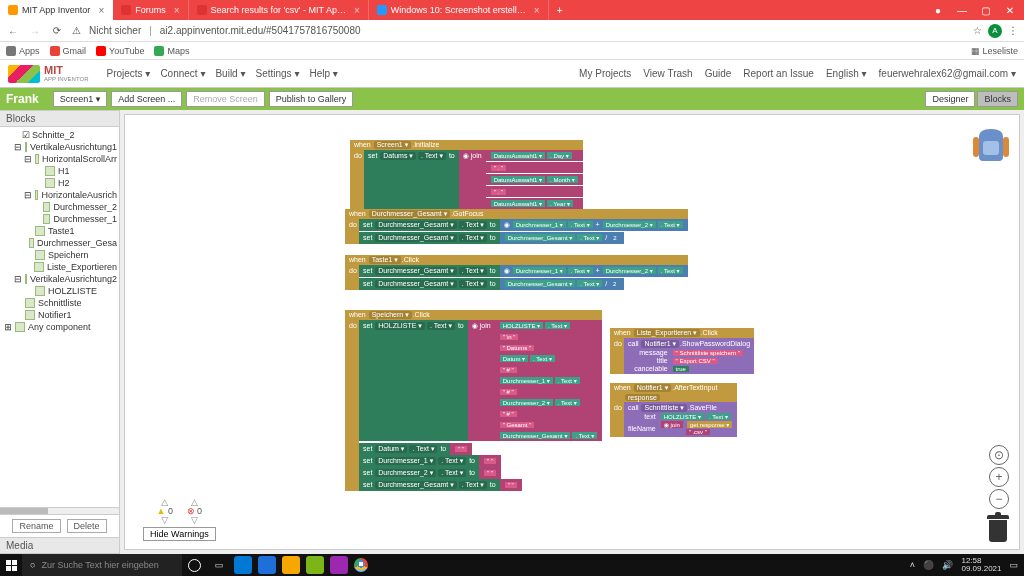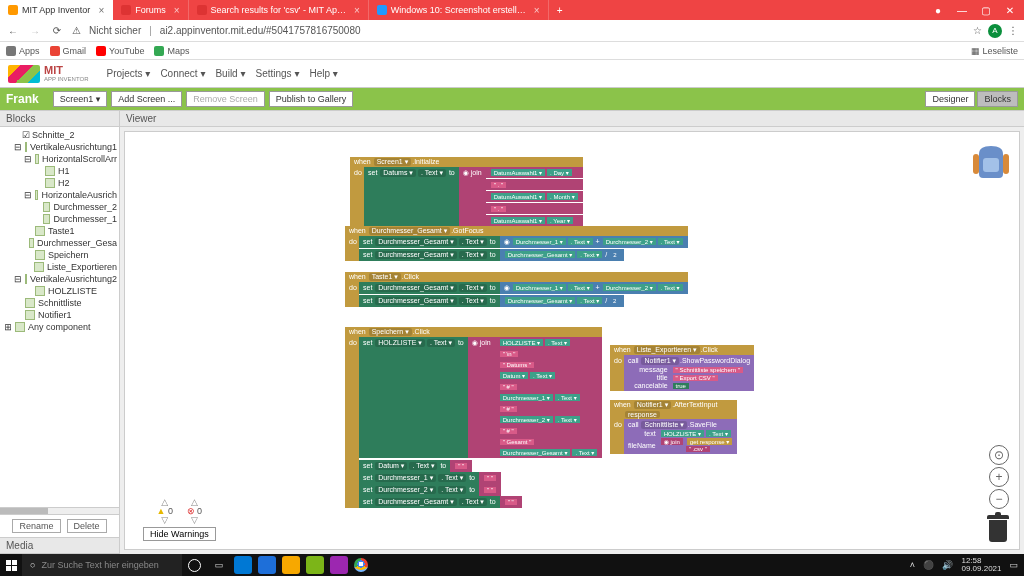--- a/index.html
+++ b/index.html
@@ -174,20 +174,28 @@
     <span class="brand-txt">MIT</span>
     <span class="brand-sub">APP INVENTOR</span>
   </div>
   <div class="menus">
     <span>Projects ▾</span>
     <span>Connect ▾</span>
     <span>Build ▾</span>
     <span>Settings ▾</span>
     <span>Help ▾</span>
   </div>
+  <div class="apphdr-right">
+    <span>My Projects</span>
+    <span>View Trash</span>
+    <span>Guide</span>
+    <span>Report an Issue</span>
+    <span>English ▾</span>
+    <span>feuerwehralex62@gmail.com ▾</span>
+  </div>
 </div>
 
 <div class="greenbar">
   <span class="proj-name">Frank</span>
   <span class="gbtn">Screen1 ▾</span>
   <span class="gbtn">Add Screen ...</span>
   <span class="gbtn disabled">Remove Screen</span>
   <span class="gbtn">Publish to Gallery</span>
   <div class="greenbar-right">
     <span class="gbtn">Designer</span>
@@ -290,21 +298,20 @@
         <div class="thumb"></div>
       </div>
     <div class="tree-actions">
       <span class="small-btn">Rename</span>
       <span class="small-btn">Delete</span>
     </div>
     <div class="panel-title">Media</div>
   </div>
 
   <div class="viewer-wrap">
-    <div class="viewer-title">Viewer</div>
     <div class="canvas">
 
       <div class="blk" style="left:225px; top:25px;">
         <div class="hdr c-gold"><span>when</span> <span class="c-puck">Screen1 ▾</span><span>.Initialize</span></div>
         <div style="display:flex">
           <div class="body c-gold" style="width:14px">do</div>
           <div>
             <div style="display:flex">
               <div class="body c-green"><span>set</span> <span class="c-puck">Datums ▾</span><span class="c-puck">. Text ▾</span> <span>to</span></div>
               <div class="body c-pink">◉ <span>join</span></div>

